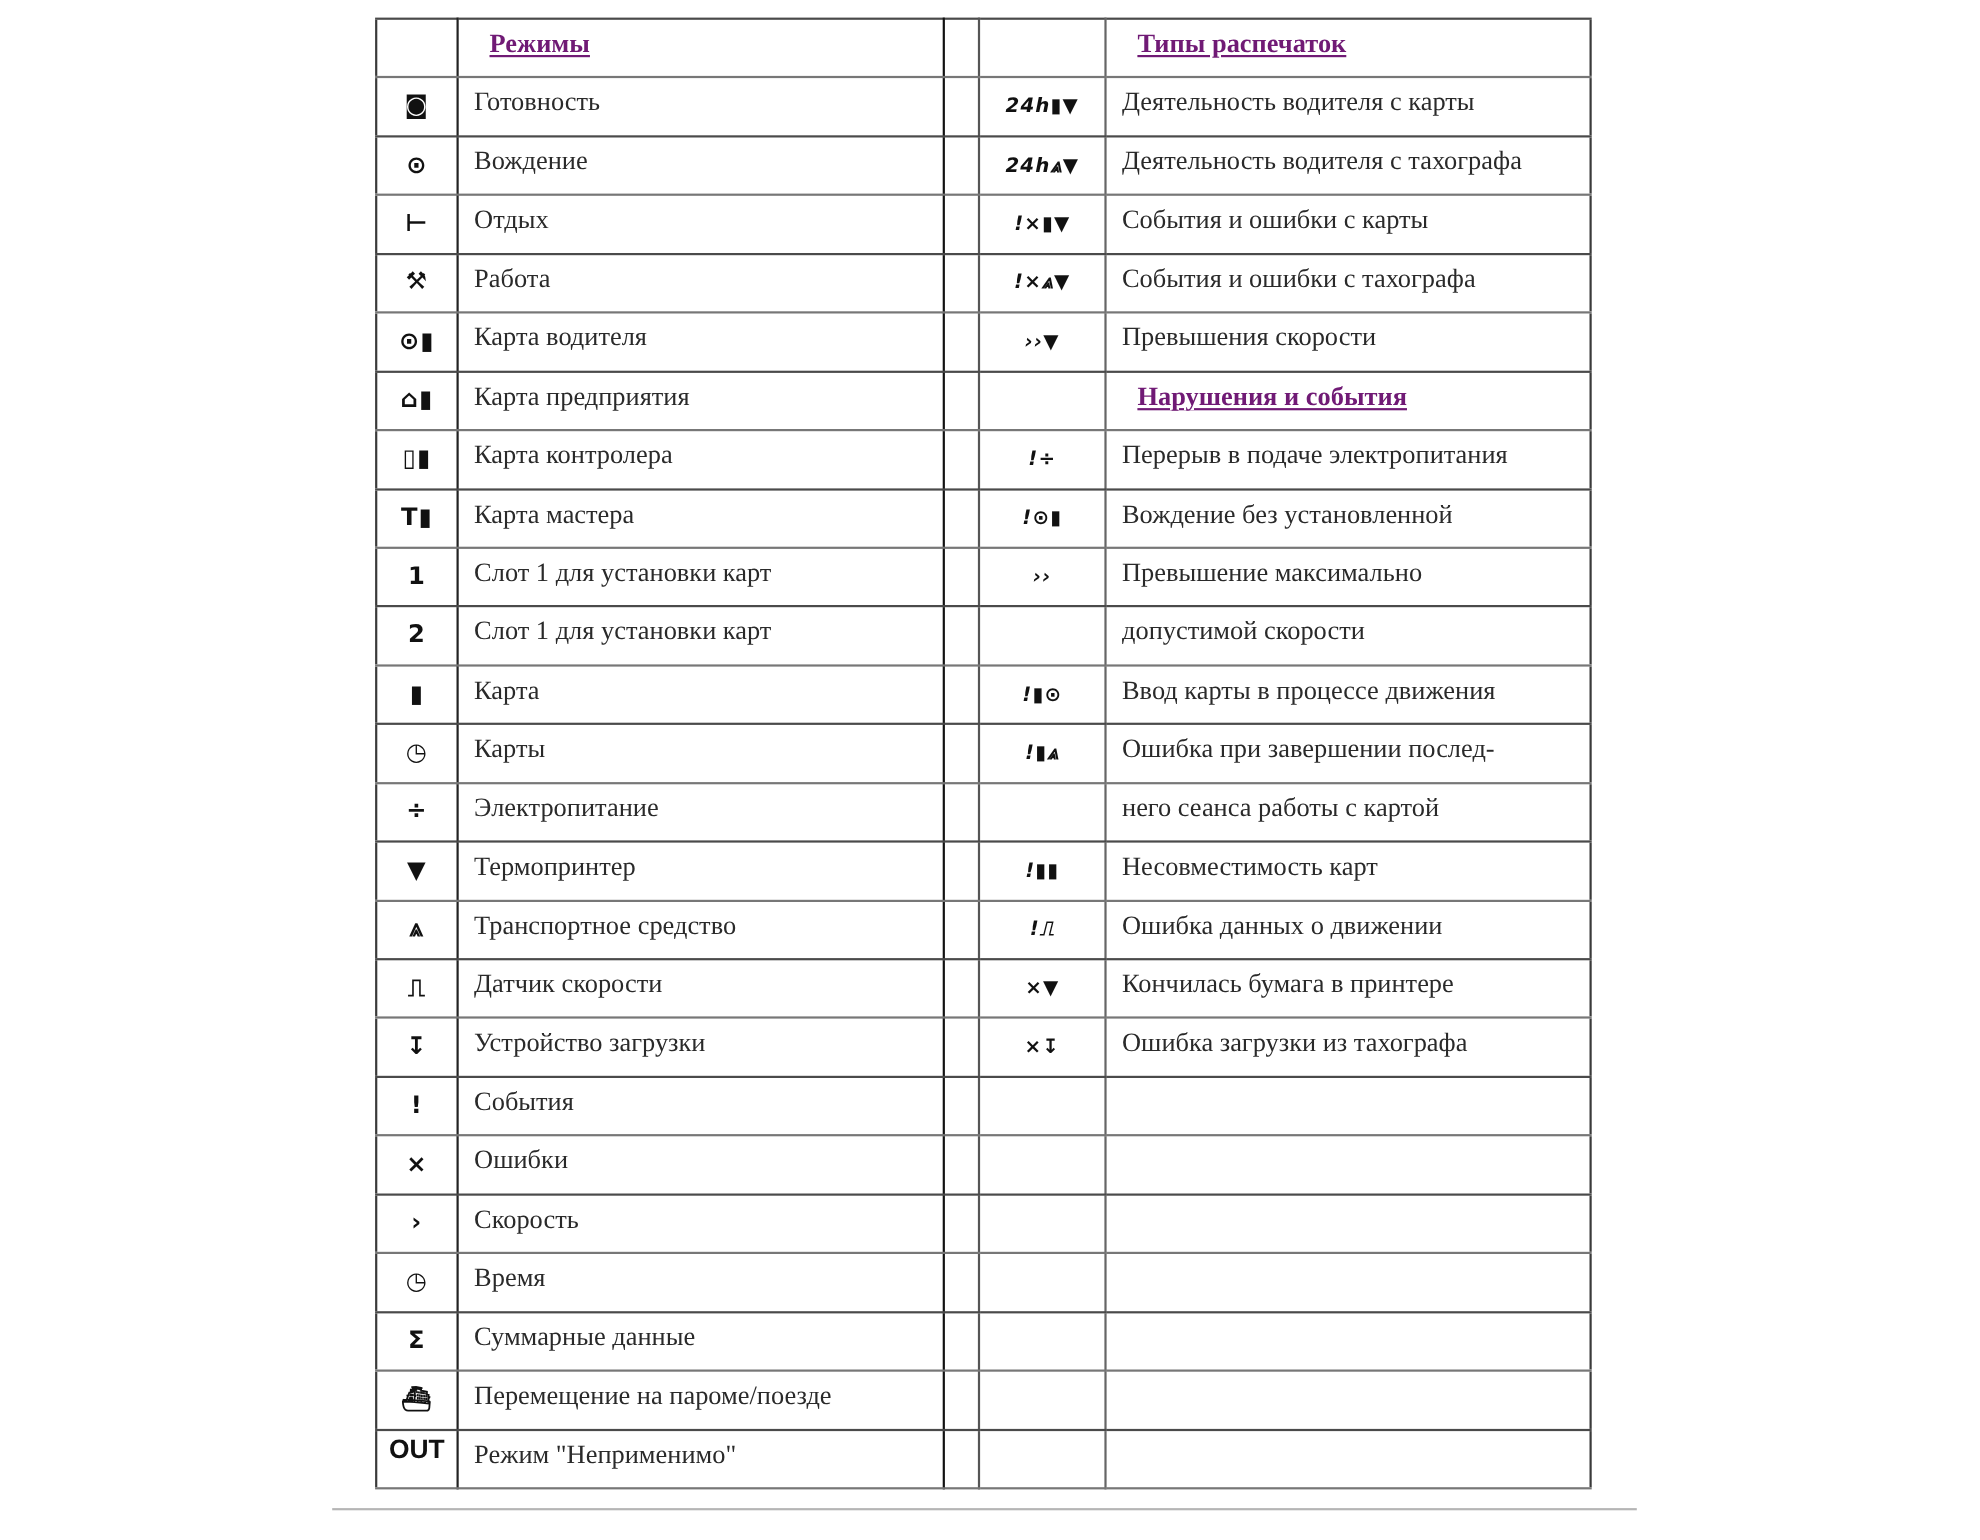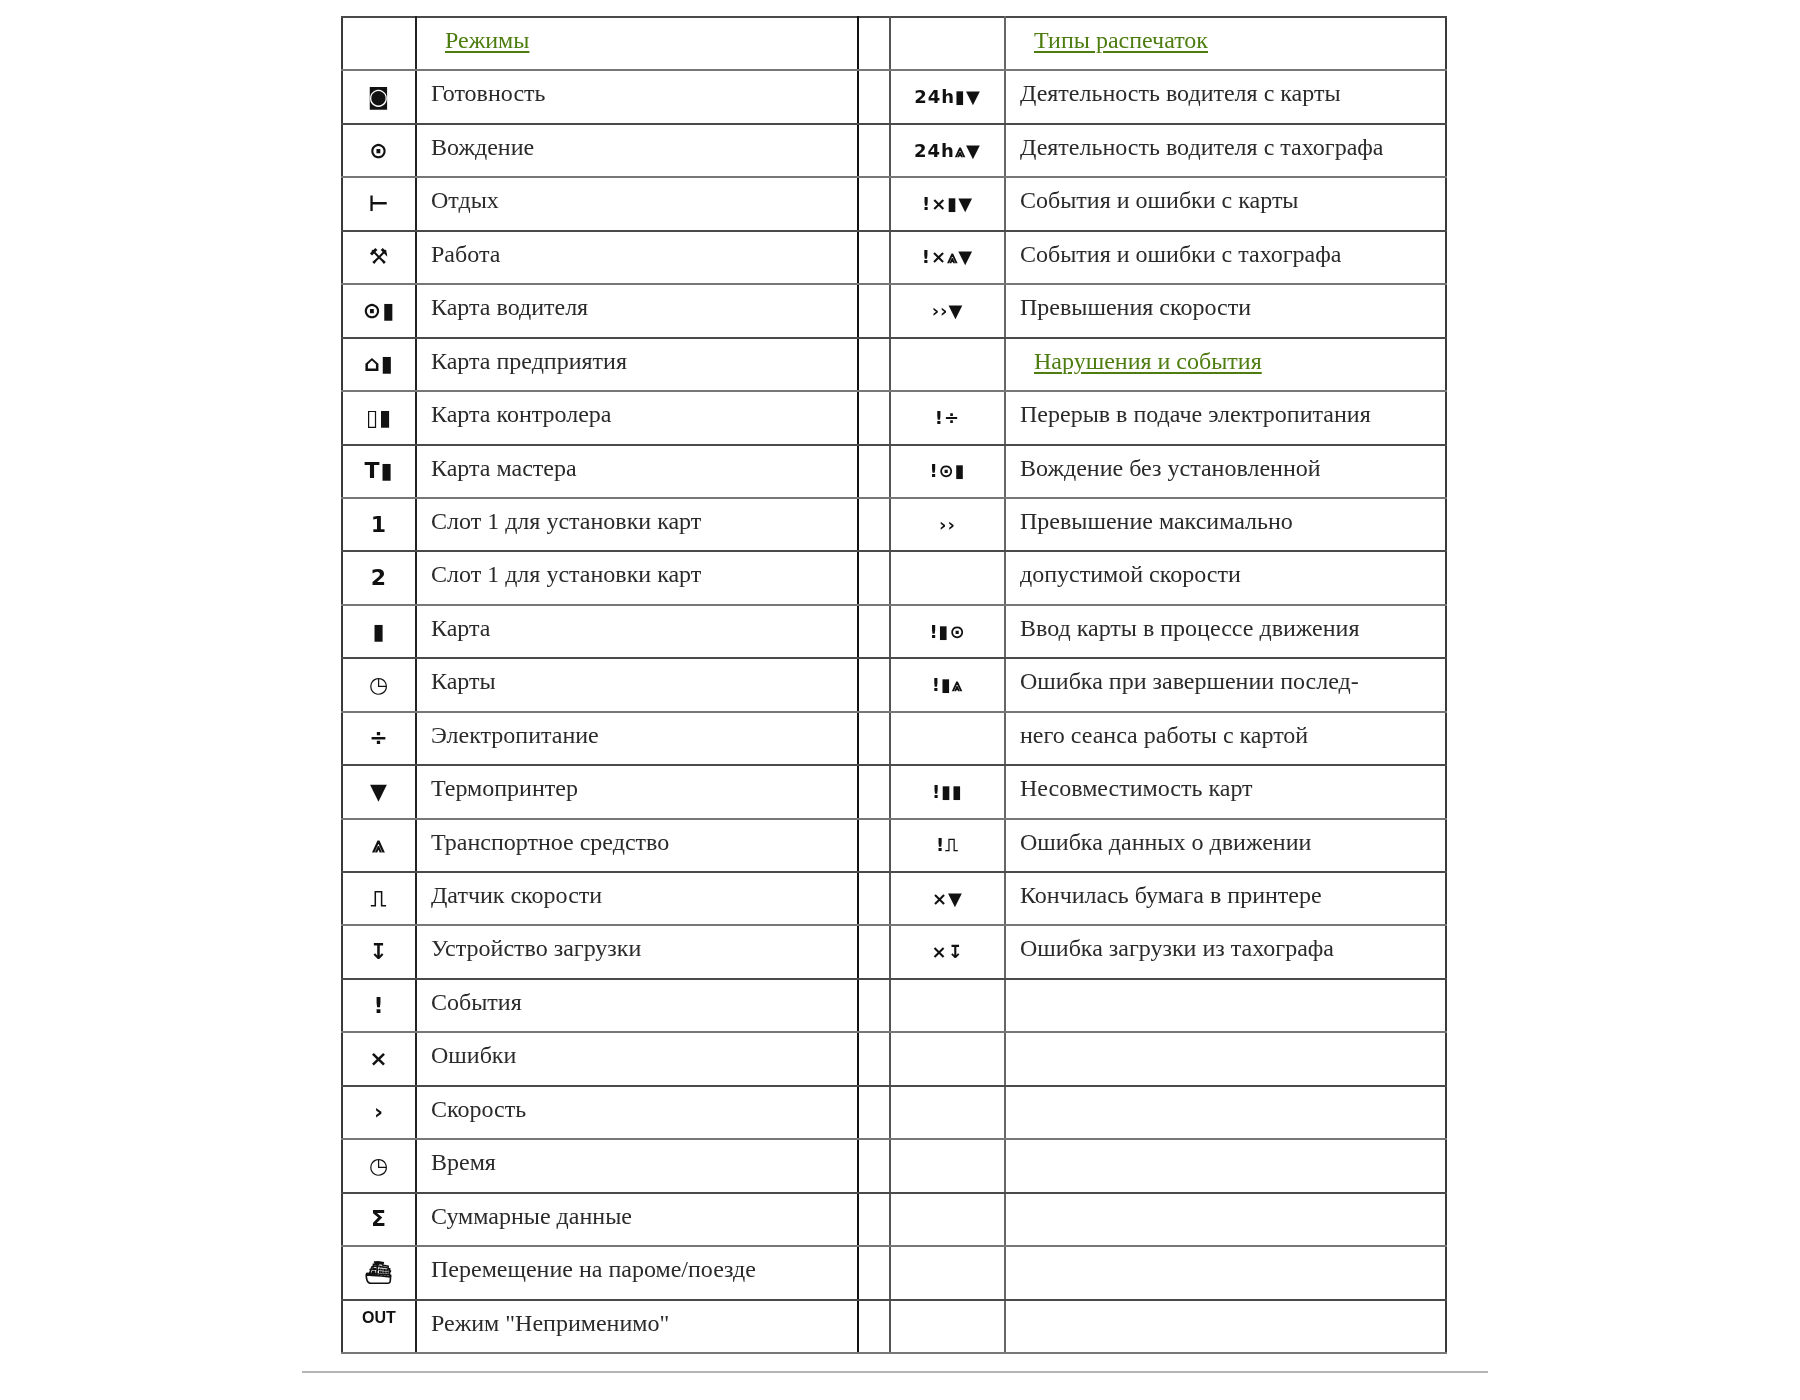--- a/index.html
+++ b/index.html
@@ -21,28 +21,28 @@
   col.c-icon1 { width: 74px; }
   col.c-text1 { width: 442px; }
   col.c-spacer { width: 32px; }
   col.c-icon2 { width: 115px; }
   col.c-text2 { width: 441px; }
   td.icon1 { border-right: 2px solid #222; text-align: center; vertical-align: middle; }
   td.text1 { border-right: 2px solid #111; }
   td.spacer { border-right: 2px solid #555; }
   td.icon2 { border-right: 2px solid #666; text-align: center; vertical-align: middle; }
   .cell-text { display: block; padding: 8px 0 0 14px; font-size: 24px; line-height: 28px; white-space: nowrap; }
-  .cell-text.heading { font-weight: normal; text-decoration: underline; text-decoration-thickness: 2px; text-underline-offset: 3px; color: #4d7c0f; padding-left: 28px; }
+  .cell-text.heading { font-weight: bold; text-decoration: underline; text-decoration-thickness: 2px; text-underline-offset: 3px; color: #701a75; padding-left: 28px; }
   .glyph {
     display: inline-block; font-family: "DejaVu Sans", "Liberation Sans", sans-serif;
     font-weight: bold; font-size: 22px; line-height: 24px; color: #111; letter-spacing: 1px;
     white-space: nowrap;
   }
-  .glyph.small { font-size: 18px; }
-  .glyph.out { font-family: "Liberation Sans", sans-serif; font-size: 16px; letter-spacing: 0; position: relative; top: -8px; }
+  .glyph.small { font-size: 18px; font-style: italic; }
+  .glyph.out { font-family: "Liberation Sans", sans-serif; font-size: 24px; letter-spacing: 0; position: relative; top: -8px; }
   .bottom-rule {
     position: absolute; left: 302px; top: 1371px; width: 1186px; height: 2px; background: #b5b5b5;
   }
 </style>
 </head>
 <body>
 
 <table class="legend-table">
   <colgroup>
     <col class="c-icon1">

